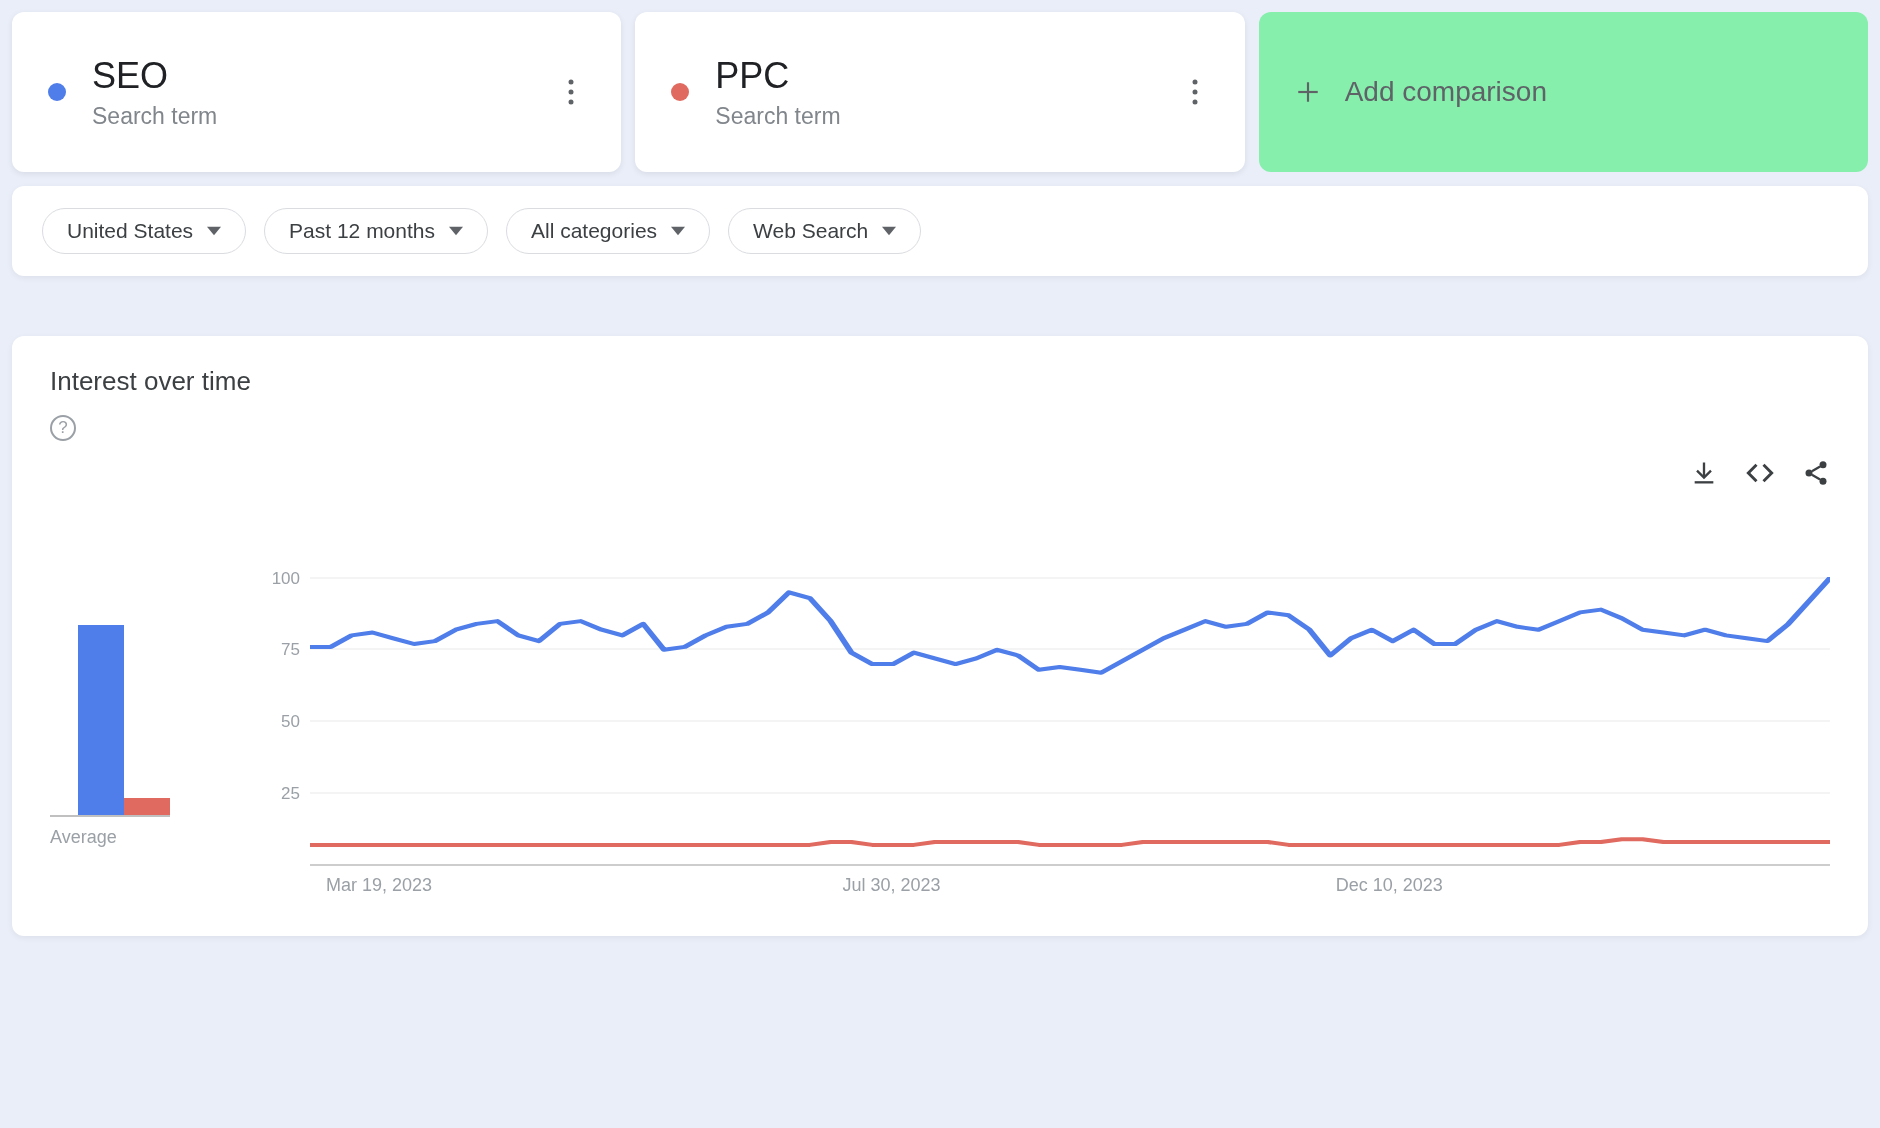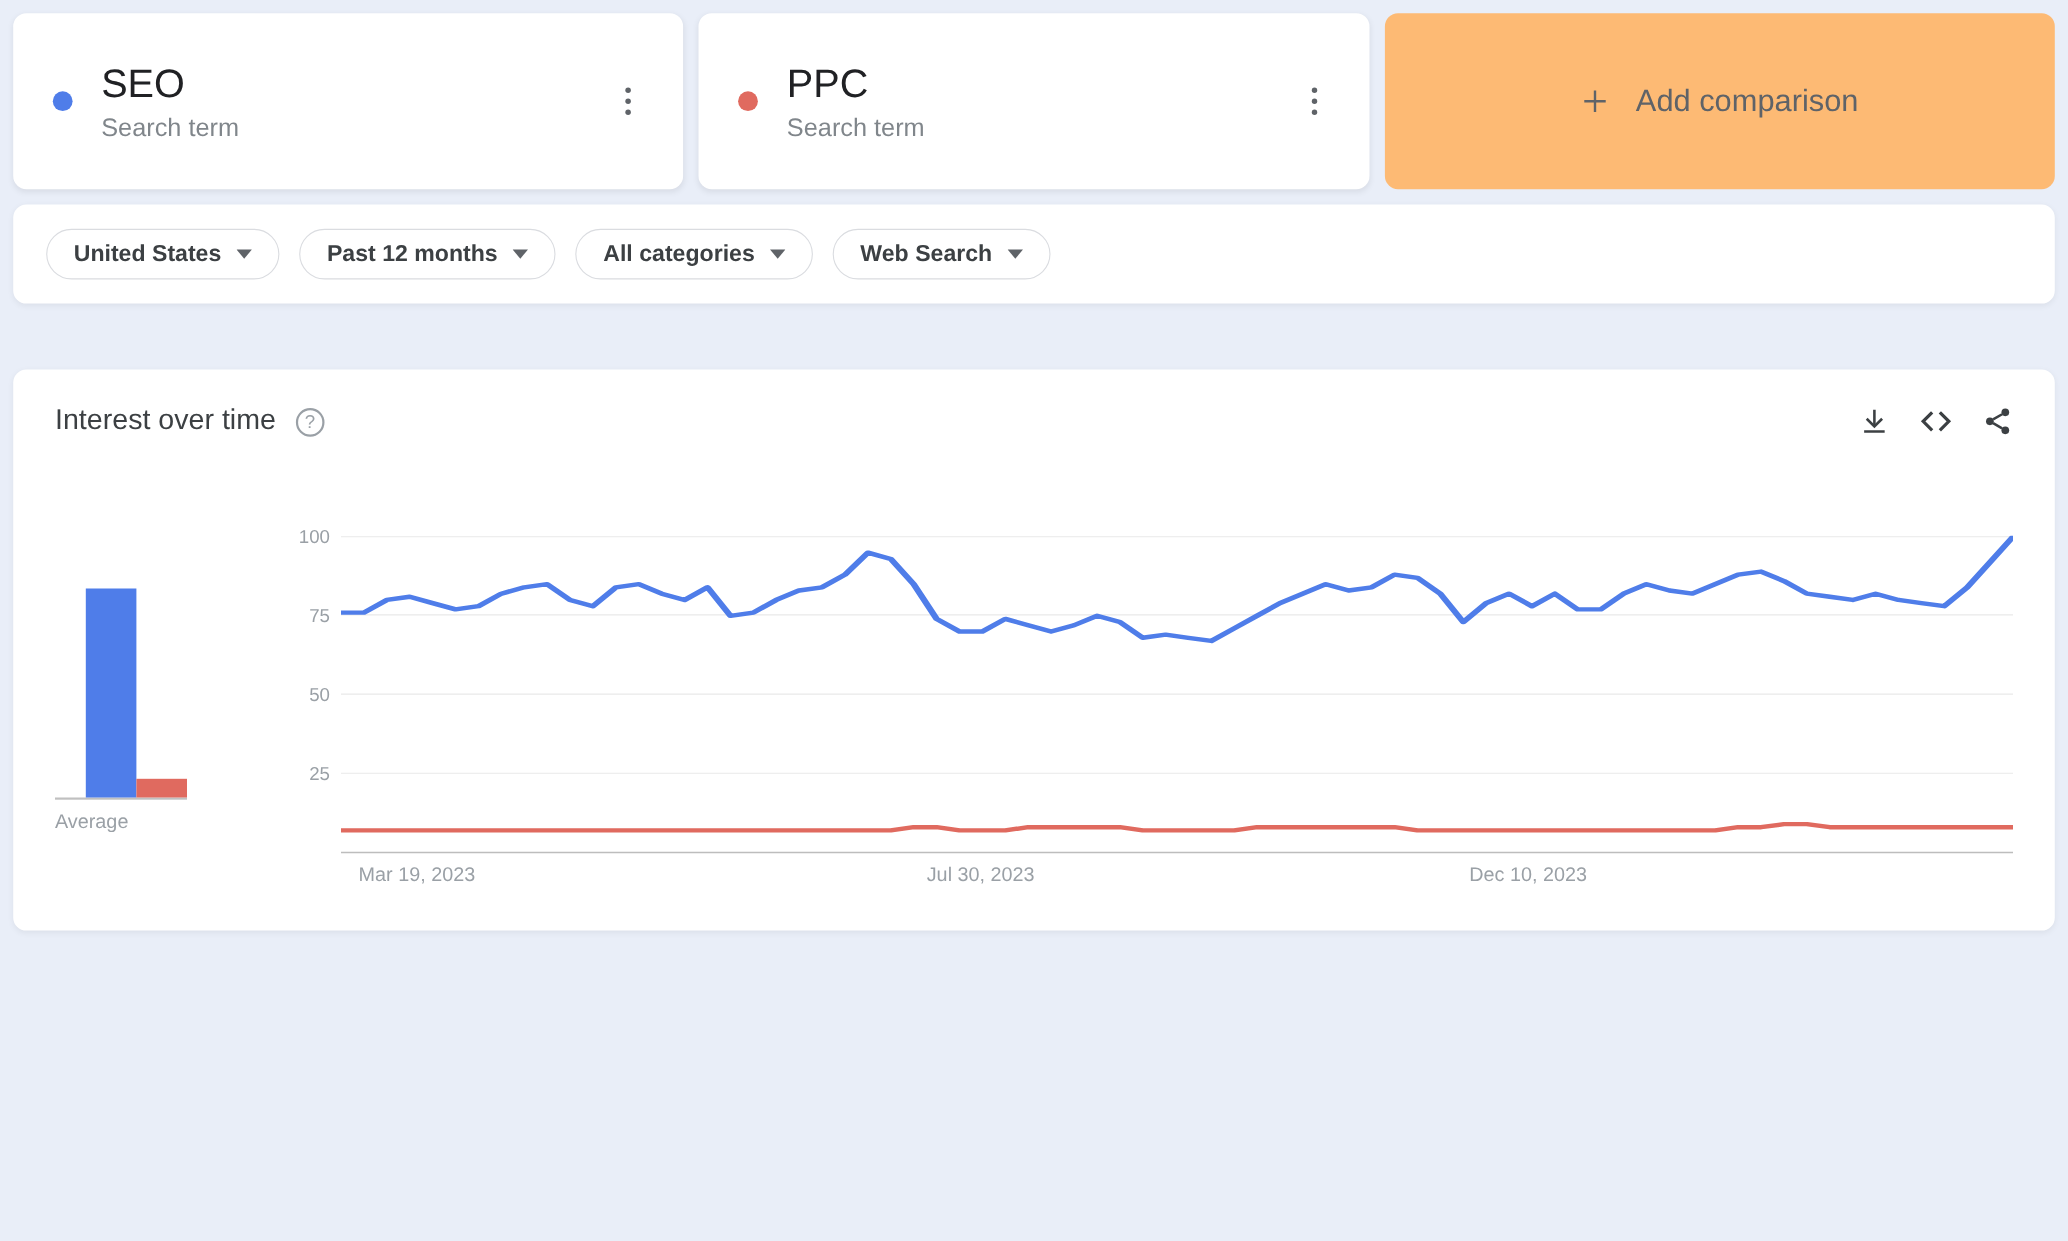--- a/index.html
+++ b/index.html
@@ -20,23 +20,22 @@
     background: #fff;
     border-radius: 12px;
     box-shadow: 0 2px 6px rgba(0,0,0,0.08);
     padding: 30px 36px;
     display: flex;
     align-items: center;
     position: relative;
     min-height: 160px;
   }
   .term-card.add {
-    background: #fdba74;
+    background: #86efac;
     box-shadow: none;
-    justify-content: center;
     cursor: pointer;
   }
   .dot {
     width: 18px;
     height: 18px;
     border-radius: 50%;
     margin-right: 26px;
     flex-shrink: 0;
   }
   .term-text .title {
@@ -86,35 +85,35 @@
     border: 1px solid #dadce0;
     border-radius: 28px;
     padding: 10px 24px;
     display: flex;
     align-items: center;
     gap: 14px;
     font-size: 21px;
     color: #3c4043;
     cursor: pointer;
     background: #fff;
-    font-weight: bold;
   }
   .chip svg { width: 14px; height: 14px; fill: #5f6368; }
 
   .chart-card {
     margin-top: 60px;
     background: #fff;
     border-radius: 12px;
     box-shadow: 0 2px 6px rgba(0,0,0,0.06);
     padding: 30px 38px 40px 38px;
   }
   .chart-header {
     display: flex;
-    align-items: flex-end;
+    align-items: flex-start;
     gap: 18px;
+    flex-direction: column;
   }
   .chart-header .title {
     font-size: 26px;
     color: #3c4043;
   }
   .help-icon {
     width: 26px; height: 26px;
     border: 2px solid #9aa0a6;
     border-radius: 50%;
     font-size: 17px;

